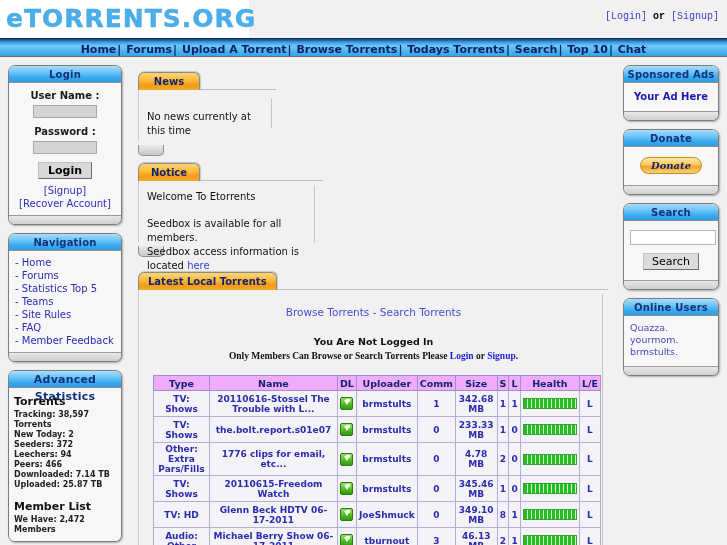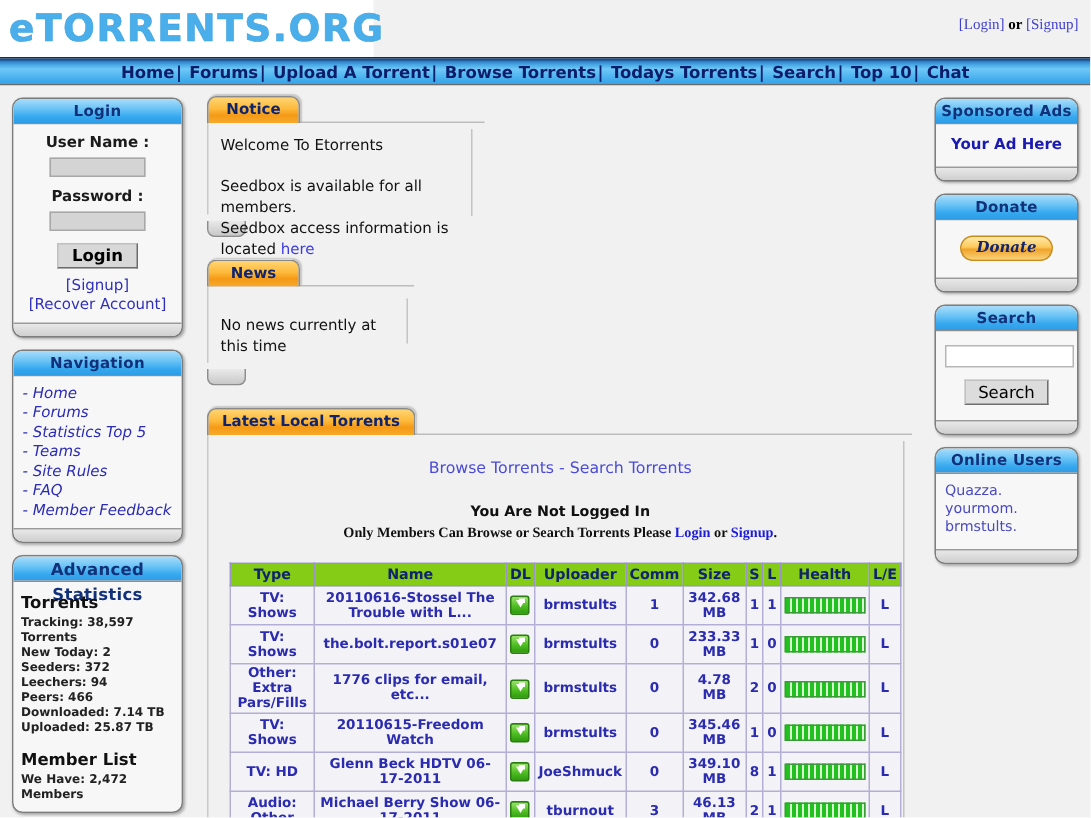--- a/index.html
+++ b/index.html
@@ -38,21 +38,21 @@
     letter-spacing: 1px;
     color: #4aaeea;
     line-height: 26px;
     -webkit-text-stroke: 0.4px #3fa3e0;
   }
   .auth-links {
     position: absolute;
     right: 8px; top: 11px;
     font-size: 10px;
     color: #222;
-    font-family: Liberation Serif, serif;
+    font-family: Liberation Mono, monospace;
   }
   .auth-links a { color: #4040d0; text-decoration: none; }
   .auth-links .or { font-weight: bold; color: #000; }
 
   
   .navbar {
     position: relative;
     height: 19px;
     background: linear-gradient(to bottom,
        #1b4f8c 0px, #1b4f8c 1px,
@@ -159,21 +159,21 @@
   .login-link {
     display: block;
     font-size: 10px;
     color: #2f2fbb;
     text-decoration: none;
     margin-top: 2px;
     font-family: "DejaVu Sans", sans-serif;
   }
 
   
-  .nav-list { padding: 5px 4px 5px 6px; font-style: italic; }
+  .nav-list { padding: 5px 4px 5px 6px; }
   .nav-item {
     display: block;
     font-size: 10px;
     color: #2b2bb5;
     text-decoration: none;
     line-height: 13px;
     font-family: "DejaVu Sans", sans-serif;
   }
 
   
@@ -332,21 +332,21 @@
 
   table.torrents {
     border-collapse: collapse;
     width: 448px;
     margin: 14px 0 0 14px;
     font-size: 9px;
     font-family: "DejaVu Sans", sans-serif;
     background: #fff;
   }
   table.torrents th {
-    background: #84cc16;
+    background: #f0abfc;
     color: #10246e;
     font-size: 9.5px;
     font-weight: bold;
     height: 15px;
     border: 1px solid #9a93c9;
     padding: 0 2px;
     text-align: center;
   }
   table.torrents td {
     border: 1px solid #b3aed6;
@@ -488,37 +488,37 @@
           <div class="stat-gap"></div>
           <div class="stat-head-title">Member List</div>
           <div class="stat-line">We Have: 2,472 Members</div>
         </div>
       </div>
 
     </div>
 
     <div class="col-mid">
 
+      <div class="tabbox" style="margin:14px 0 0 8px;">
+        <div class="tab-label">News</div>
+        <div class="tab-body" style="width:138px;height:42px;padding-top:20px;">
+          <div class="tab-body-line">No news currently at this time</div>
+          <div class="tab-vrule" style="right:4px;top:8px;height:30px;"></div>
+        </div>
+        <div class="tab-foot"></div>
+      </div>
+
       <div class="tabbox" style="margin:6px 0 0 8px;">
         <div class="tab-label">Notice</div>
         <div class="tab-body" style="width:185px;height:62px;padding-top:9px;">
           <div class="tab-body-line">Welcome To Etorrents</div>
           <div class="tab-body-line" style="height:13px;"></div>
           <div class="tab-body-line">Seedbox is available for all members.</div>
           <div class="tab-body-line"><span>Seedbox access information is located </span><a href="#">here</a></div>
           <div class="tab-vrule" style="right:8px;top:4px;height:58px;"></div>
-        </div>
-        <div class="tab-foot"></div>
-      </div>
-
-      <div class="tabbox" style="margin:14px 0 0 8px;">
-        <div class="tab-label">News</div>
-        <div class="tab-body" style="width:138px;height:42px;padding-top:20px;">
-          <div class="tab-body-line">No news currently at this time</div>
-          <div class="tab-vrule" style="right:4px;top:8px;height:30px;"></div>
         </div>
         <div class="tab-foot"></div>
       </div>
 
       <div class="tabbox tor-panel">
         <div class="tab-label" style="min-width:106px;">Latest Local Torrents</div>
         <div class="tor-body" style="width:470px;height:260px;">
           <div class="tor-scrollline"></div>
 
           <div class="tor-links">

